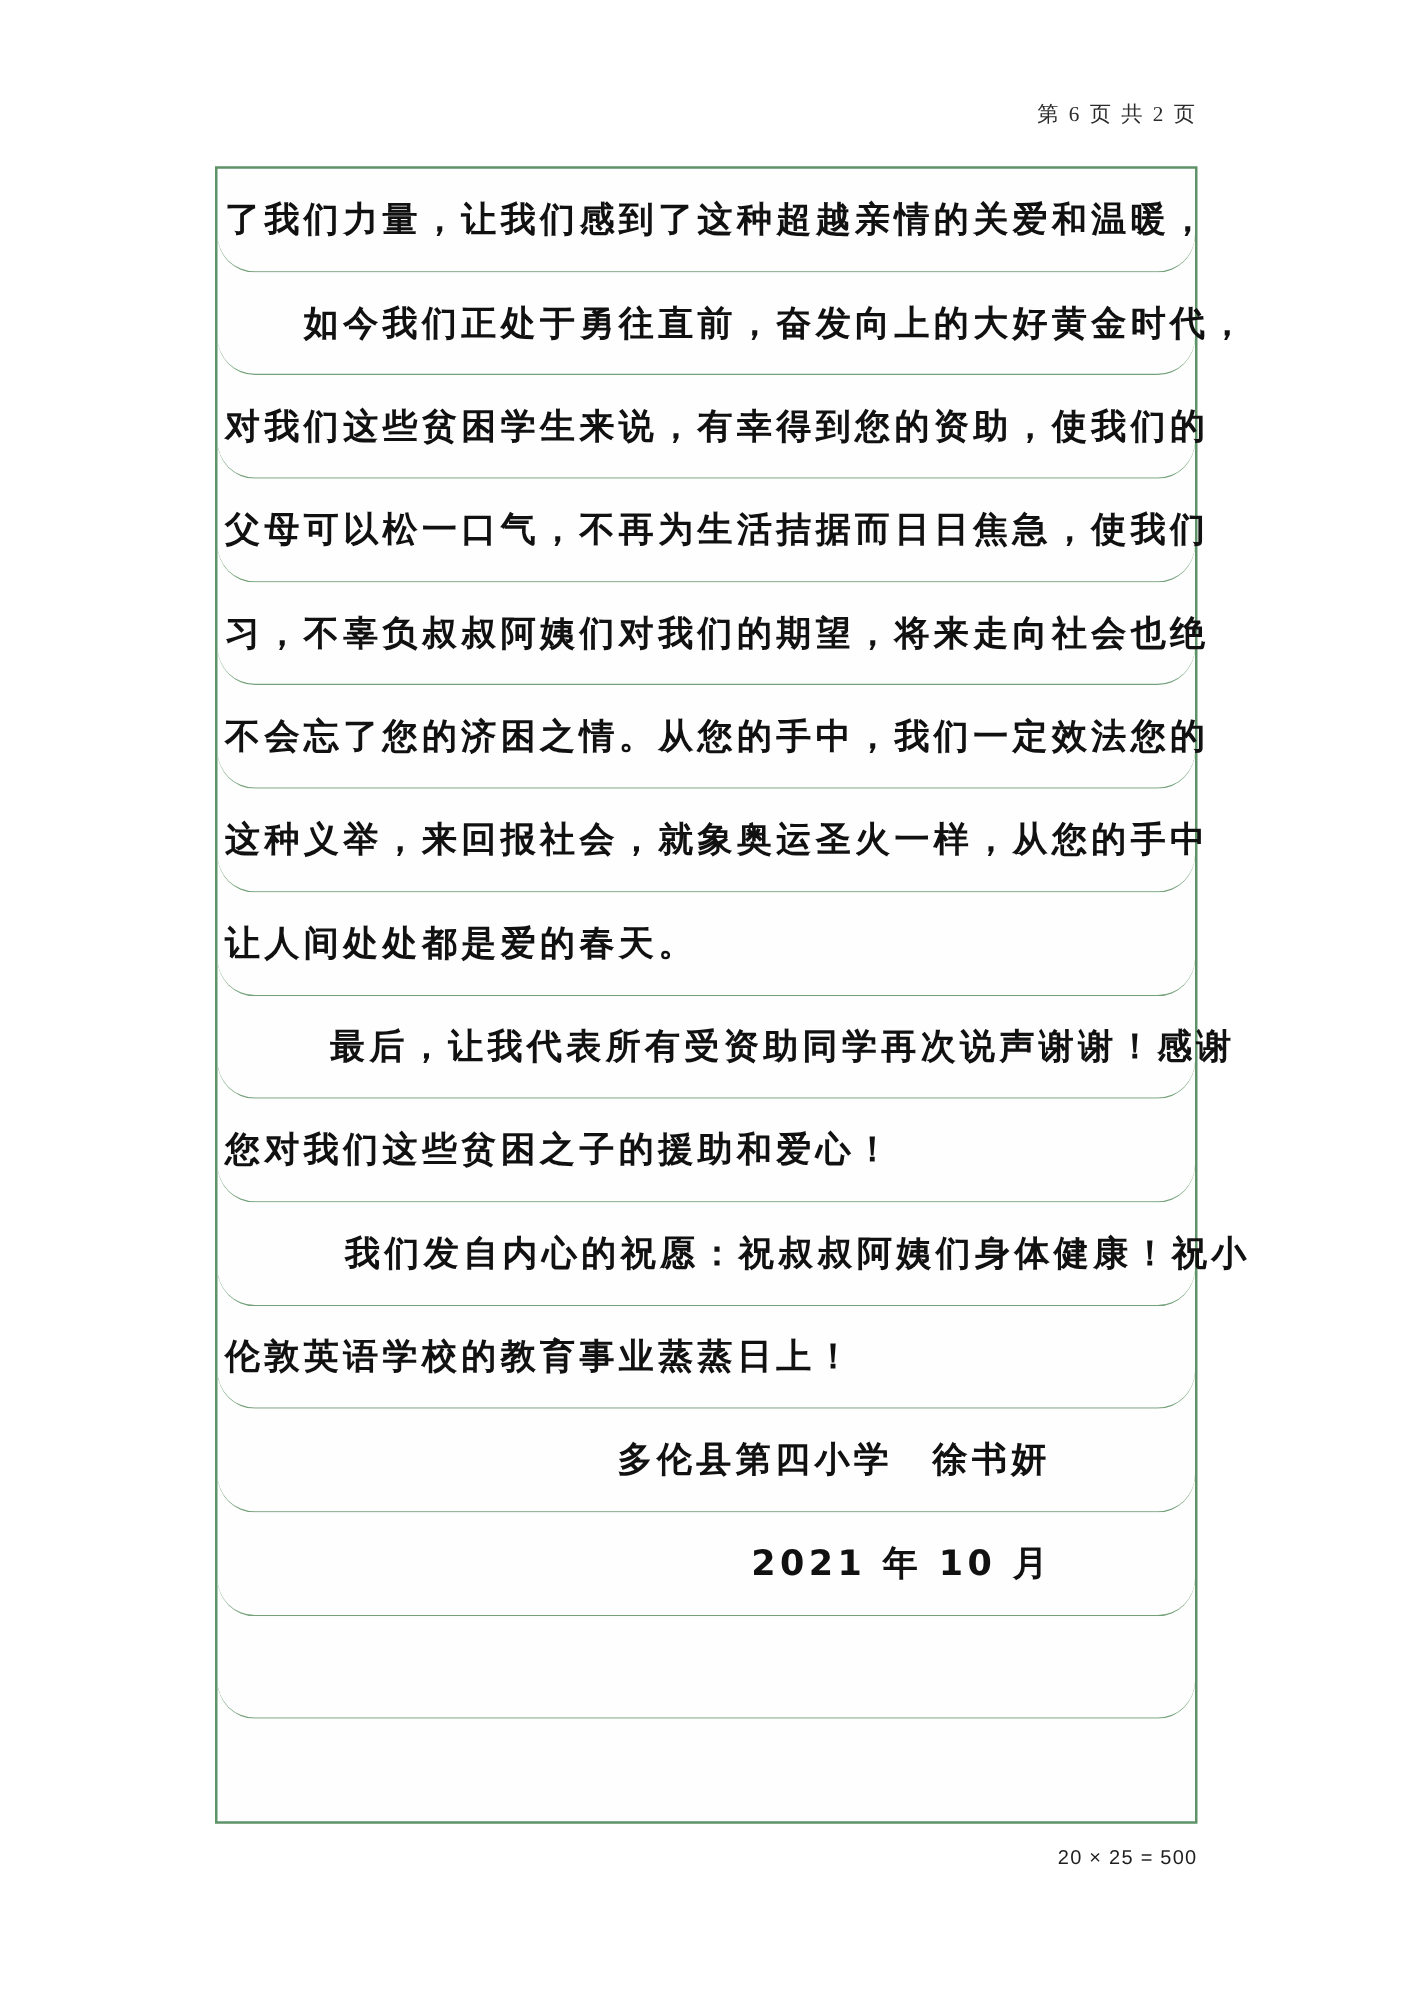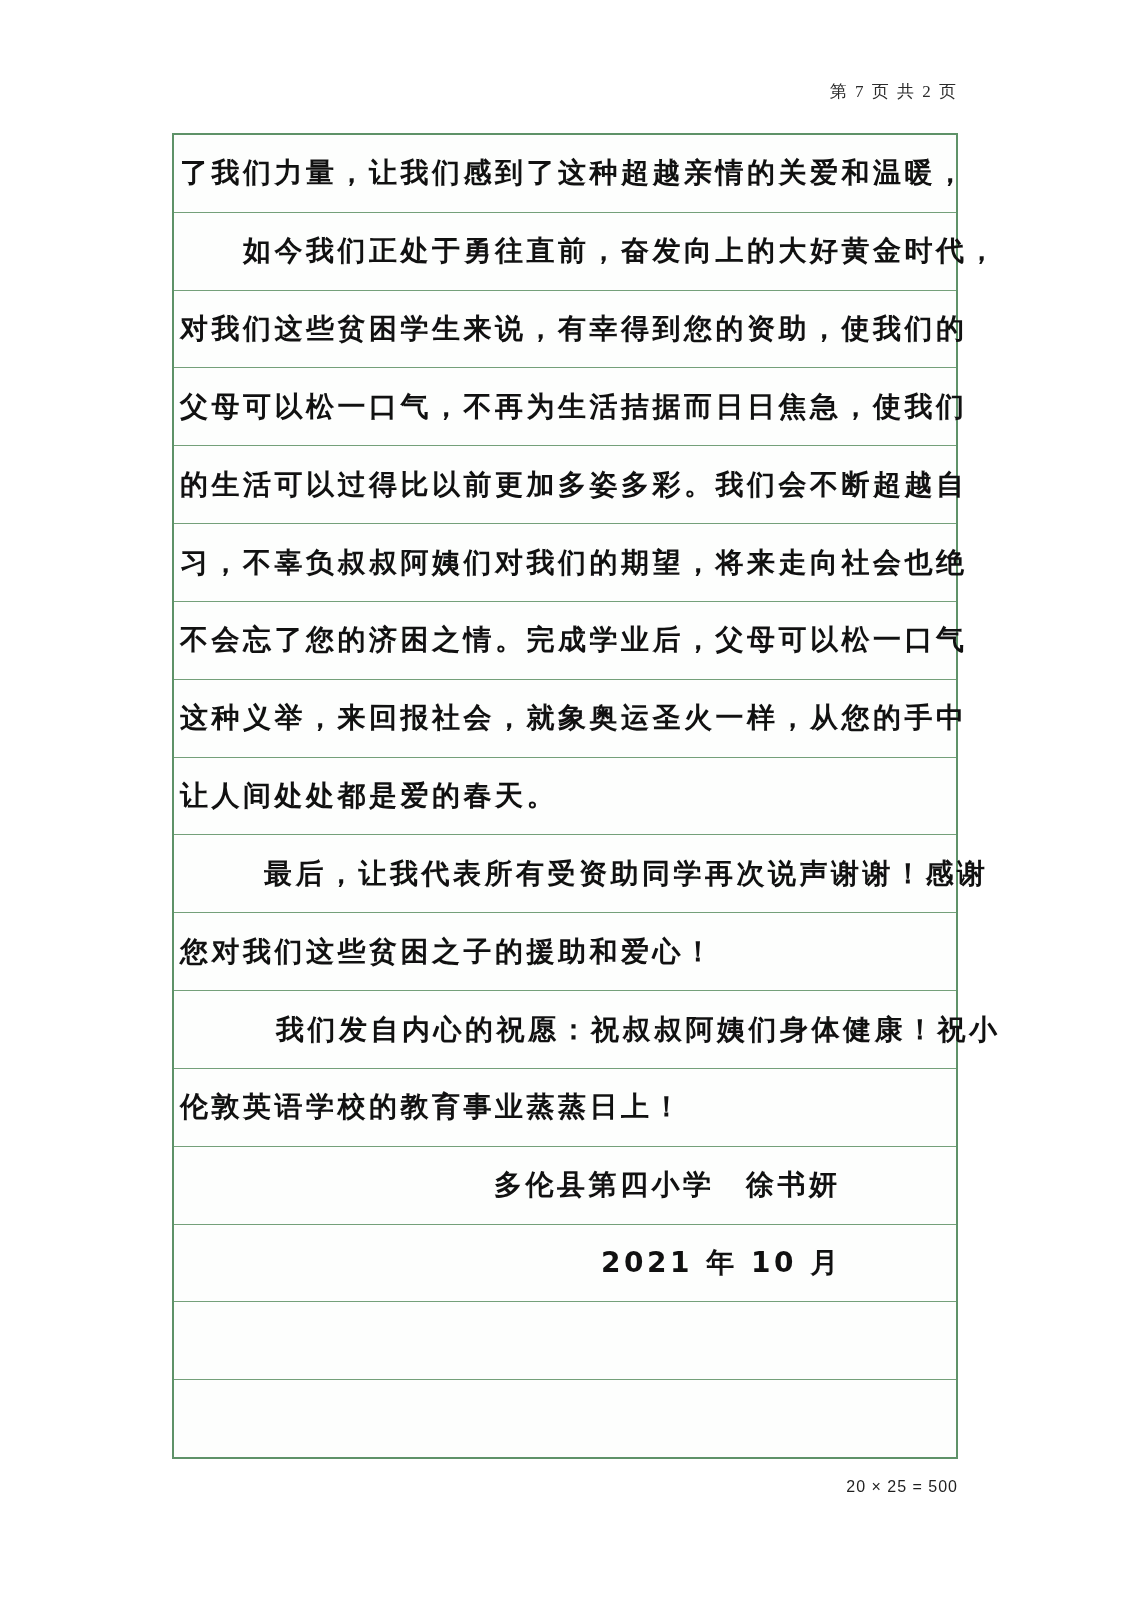--- a/index.html
+++ b/index.html
@@ -41,50 +41,50 @@
     padding-left: 6px;
     border-bottom: 1px solid var(--grid-line, #74a07a);
     font-family: "DejaVu Sans", sans-serif;
     font-weight: bold;
     font-size: 28px;
     letter-spacing: 3.5px;
     color: var(--text, #111111);
     white-space: pre;
     overflow: visible;
     line-height: 1;
+    border-radius: 30px;
   }
   .grid-row:last-child { border-bottom: none; }
   .row--signature { padding-left: 320px; }
   .row--date { padding-left: 427px; }
   .page-footer {
     position: absolute;
     top: 1477px;
     left: 0;
     width: 958px;
     text-align: right;
     font-family: "Liberation Sans", "DejaVu Sans", sans-serif;
     font-size: 16px;
     letter-spacing: 1px;
     color: #1f1f1f;
     line-height: 1.2;
   }
 </style>
 </head>
 <body>
 
-<div class="page-header">第 7 页 共 2 页</div>
+<div class="page-header">第 6 页 共 2 页</div>
 
 <div class="writing-grid">
     <div class="grid-row">了我们力量，让我们感到了这种超越亲情的关爱和温暖，</div>
     <div class="grid-row" style="padding-left: 69px; text-align: right;">如今我们正处于勇往直前，奋发向上的大好黄金时代，</div>
     <div class="grid-row">对我们这些贫困学生来说，有幸得到您的资助，使我们的</div>
     <div class="grid-row">父母可以松一口气，不再为生活拮据而日日焦急，使我们</div>
-    <div class="grid-row">的生活可以过得比以前更加多姿多彩。我们会不断超越自</div>
     <div class="grid-row">习，不辜负叔叔阿姨们对我们的期望，将来走向社会也绝</div>
-    <div class="grid-row">不会忘了您的济困之情。完成学业后，父母可以松一口气</div>
+    <div class="grid-row">不会忘了您的济困之情。从您的手中，我们一定效法您的</div>
     <div class="grid-row">这种义举，来回报社会，就象奥运圣火一样，从您的手中</div>
     <div class="grid-row">让人间处处都是爱的春天。</div>
     <div class="grid-row" style="padding-left: 90px;">最后，让我代表所有受资助同学再次说声谢谢！感谢</div>
     <div class="grid-row">您对我们这些贫困之子的援助和爱心！</div>
     <div class="grid-row" style="padding-left: 102px;">我们发自内心的祝愿：祝叔叔阿姨们身体健康！祝小</div>
     <div class="grid-row">伦敦英语学校的教育事业蒸蒸日上！</div>
     <div class="grid-row row--signature">多伦县第四小学　徐书妍</div>
     <div class="grid-row row--date">2021 年 10 月</div>
     <div class="grid-row"></div>
     <div class="grid-row"></div>

